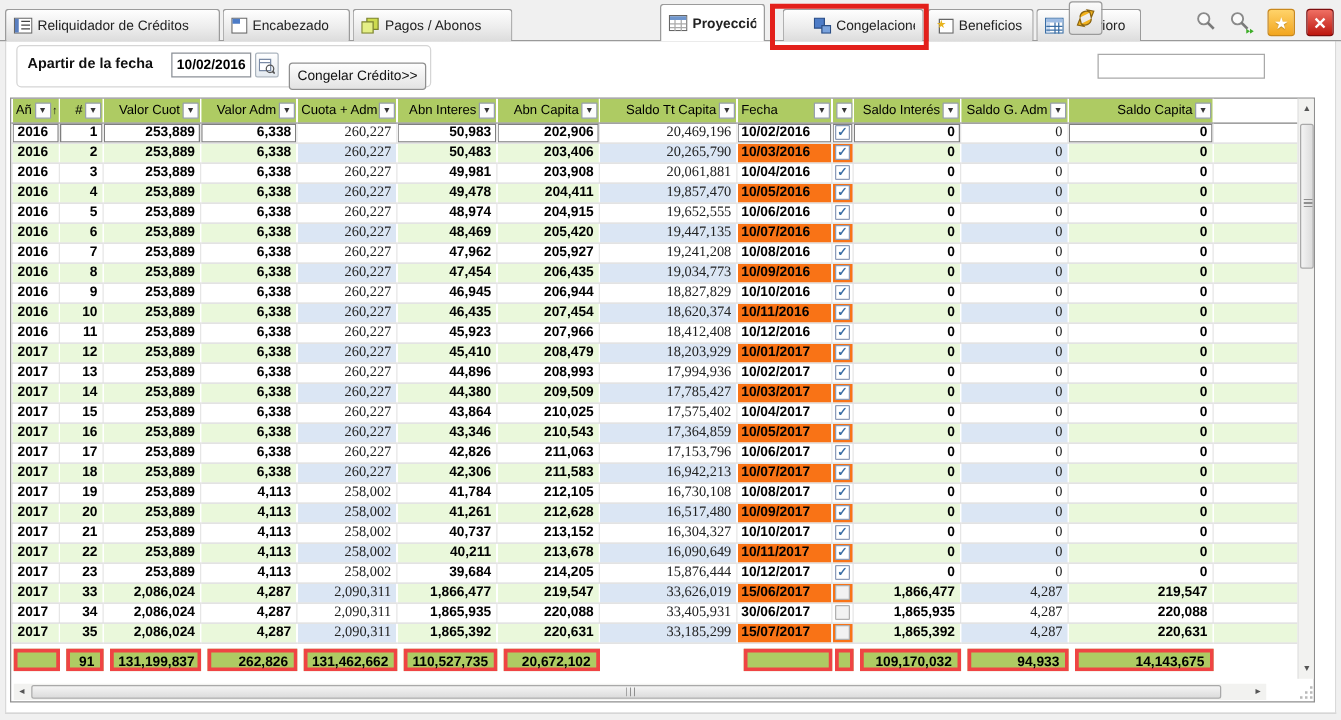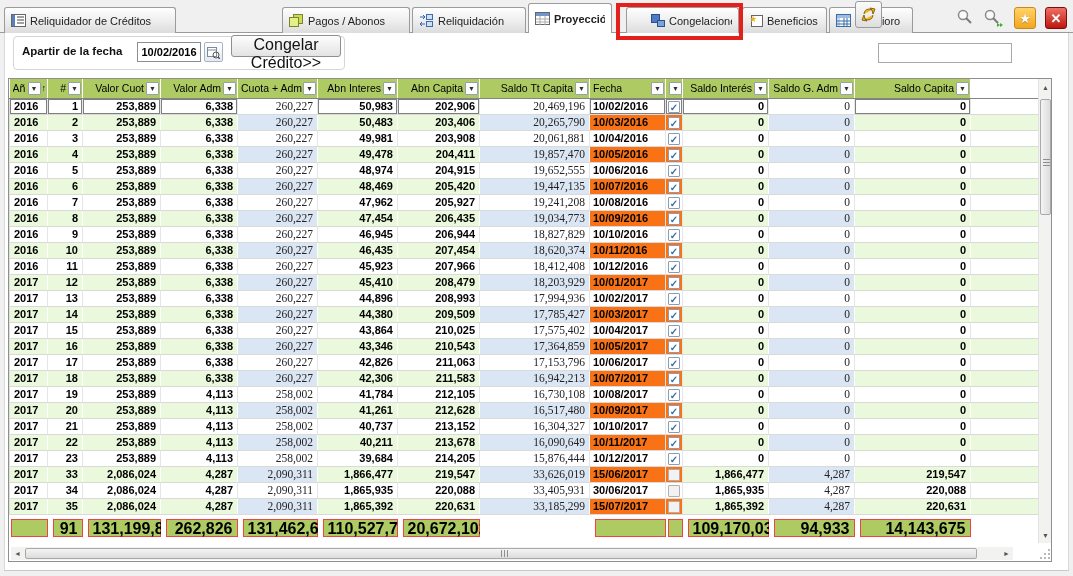--- a/index.html
+++ b/index.html
@@ -22,21 +22,21 @@
 
   .annot { position:absolute; left:616px; top:3px; width:127px; height:37px; border:4px solid #e3201b; z-index:10; }
 
   
   .panel { position:absolute; left:4px; top:33px; width:1065px; height:538px; background:#fff; border-left:1px solid #d9d9d9; border-right:1px solid #d9d9d9; border-bottom:1px solid #c9c9c9; z-index:0; }
 
   .groupbox { position:absolute; left:13px; top:36px; width:332px; height:34px; border:1px solid #d5d5d5; border-radius:4px; background:#fff; }
   .fromlabel { position:absolute; left:22px; top:45px; font-size:11.5px; font-weight:bold; color:#111; }
   .dateinput { position:absolute; left:137px; top:42px; width:64px; height:20px; border:1px solid #8b9097; background:#fff; font-family:"Liberation Sans",sans-serif; font-size:11px; font-weight:bold; text-align:center; padding:0; }
   .calbtn { position:absolute; left:204px; top:42px; width:19px; height:20px; border:1px solid #aab4be; border-radius:2px; background:linear-gradient(#ffffff,#e4eaf0); display:flex; align-items:center; justify-content:center; }
-  .freezebtn { position:absolute; left:231px; top:35px; width:110px; height:22px; border:1px solid #8f8f8f; border-radius:3px; background:linear-gradient(#fdfdfd,#e3e3e3); font-family:"Liberation Sans",sans-serif; font-size:16px; color:#111; }
+  .freezebtn { position:absolute; left:231px; top:50px; width:110px; height:22px; border:1px solid #8f8f8f; border-radius:3px; background:linear-gradient(#fdfdfd,#e3e3e3); font-family:"Liberation Sans",sans-serif; font-size:11px; color:#111; }
   .topsearch { position:absolute; left:878px; top:43px; width:134px; height:20px; border:1px solid #a9a9a9; background:#fff; font-size:11px; padding:0 3px; }
 
   
   .gridbox { position:absolute; left:8px; top:78px; width:1044px; height:484px; border:1px solid #8f8f8f; background:#fff; }
   table.grid { border-collapse:collapse; table-layout:fixed; width:1029px; margin:0; }
   .grid th, .grid td { overflow:hidden; white-space:nowrap; }
 
   .grid thead th { height:19px; background:#aecb63; border-right:1px solid #fff; border-bottom:1px solid #848484; font-size:10.5px; font-weight:normal; color:#000; padding:0 1px 0 3px; vertical-align:middle; }
   .grid thead th .hwrap { display:flex; align-items:center; height:100%; }
   .grid thead th .lbl { flex:1 1 auto; text-align:right; padding-right:2px; overflow:hidden; }
@@ -58,21 +58,21 @@
 
   .grid tbody tr.current td.t-sans, .grid tbody tr.current td.t-date, .grid tbody tr.current td.t-check { background:#fff; box-shadow:inset 0 0 0 1px #7f7f7f; }
   .grid tbody tr.current td.col-filler { box-shadow:none; }
 
   .cb { display:inline-block; width:12px; height:12px; border:1px solid #8b9bb8; background:#fff; border-radius:1px; font-size:10px; line-height:11px; color:#3a6ea5; text-align:center; vertical-align:middle; }
   .cb.off { background:#f2f2f2; border-color:#b0b0b0; }
 
   .grid tfoot td { border:none; padding:0; }
   .grid tfoot tr.spacer td { height:4px; }
   .grid tfoot tr.totals td { height:19px; }
-  .fbox { height:18px; line-height:17px; background:#aecb63; border:1px solid #ef4444; font-size:16px; font-weight:bold; text-align:right; padding:0 4px; margin-left:5px; }
+  .fbox { height:18px; line-height:17px; background:#aecb63; border:3px solid #ef4444; font-size:11px; font-weight:bold; text-align:right; padding:0 4px; margin-left:5px; }
   .fbox.first { margin-left:1px; }
   .fbox.narrow { margin-left:2px; padding:0; }
 
   
   .vscroll { position:absolute; right:0; top:0; width:13px; height:464px; background:#f2f2f0; border-left:1px solid #e2e2e2; }
   .vscroll .up, .vscroll .down { position:absolute; left:0; width:13px; height:14px; font-size:7px; color:#555; text-align:center; line-height:14px; }
   .vscroll .up { top:2px; } .vscroll .down { bottom:0; }
   .vthumb { position:absolute; left:1px; top:20px; width:11px; height:116px; background:linear-gradient(90deg,#f4f4f4,#dcdcdc); border:1px solid #a9a9a9; border-radius:2px; }
   .vthumb .grip { position:absolute; left:2px; top:52%; width:7px; height:7px; background:repeating-linear-gradient(#8f8f8f 0 1px,transparent 1px 3px); }
   .hscroll { position:absolute; left:2px; bottom:1px; width:1002px; height:13px; background:#f2f2f0; }
@@ -93,35 +93,33 @@
   <div class="tab" style="left:4px;width:172px;">
     <svg width="15" height="13">
         <rect x="0.5" y="0.5" width="14" height="12" fill="#fff" stroke="#666"></rect>
         <rect x="1" y="1" width="3" height="11" fill="#5a7fc0"></rect>
         <line x1="6" y1="3" x2="13" y2="3" stroke="#444"></line>
         <line x1="6" y1="6" x2="13" y2="6" stroke="#444"></line>
         <line x1="6" y1="9" x2="13" y2="9" stroke="#444"></line>
       </svg>
     <span class="lab">Reliquidador de Créditos</span>
   </div>
+  <div class="tab" style="left:178px;width:102px;">
+    <svg width="13" height="13">
+        <rect x="0.5" y="0.5" width="12" height="12" fill="#fff" stroke="#666"></rect>
+        <rect x="1" y="1" width="6" height="4" fill="#4d7cc7"></rect>
+      </svg>
+    <span class="lab">Encabezado</span>
+  </div>
   <div class="tab" style="left:282px;width:128px;text-align:center;">
     <svg width="15" height="13">
         <rect x="4.5" y="0.5" width="9" height="9" fill="#cddb4e" stroke="#7c8430"></rect>
         <rect x="0.5" y="3.5" width="9" height="9" fill="#e4ef86" stroke="#7c8430"></rect>
       </svg>
     <span class="lab">Pagos / Abonos</span>
-  </div>
-  <div class="tab" style="left:412px;width:114px;">
-    <svg width="15" height="13">
-        <rect x="7.5" y="0.5" width="6" height="5" fill="#cfe0f5" stroke="#3a6ea5"></rect>
-        <rect x="7.5" y="7.5" width="6" height="5" fill="#cfe0f5" stroke="#3a6ea5"></rect>
-        <path d="M1 3 L6 3 M4 1 L6 3 L4 5" stroke="#2f62b5" fill="none"></path>
-        <path d="M6 10 L1 10 M3 8 L1 10 L3 12" stroke="#2f62b5" fill="none"></path>
-      </svg>
-    <span class="lab">Reliquidación</span>
   </div>
   <div class="tab sel" style="left:528px;width:84px;">
     <svg width="15" height="13">
         <rect x="0.5" y="0.5" width="14" height="12" fill="#fff" stroke="#666"></rect>
         <rect x="1" y="1" width="13" height="3" fill="#6f96cd"></rect>
         <line x1="1" y1="7" x2="14" y2="7" stroke="#aaa"></line>
         <line x1="1" y1="10" x2="14" y2="10" stroke="#aaa"></line>
         <line x1="5" y1="4" x2="5" y2="13" stroke="#aaa"></line>
         <line x1="10" y1="4" x2="10" y2="13" stroke="#aaa"></line>
       </svg>

